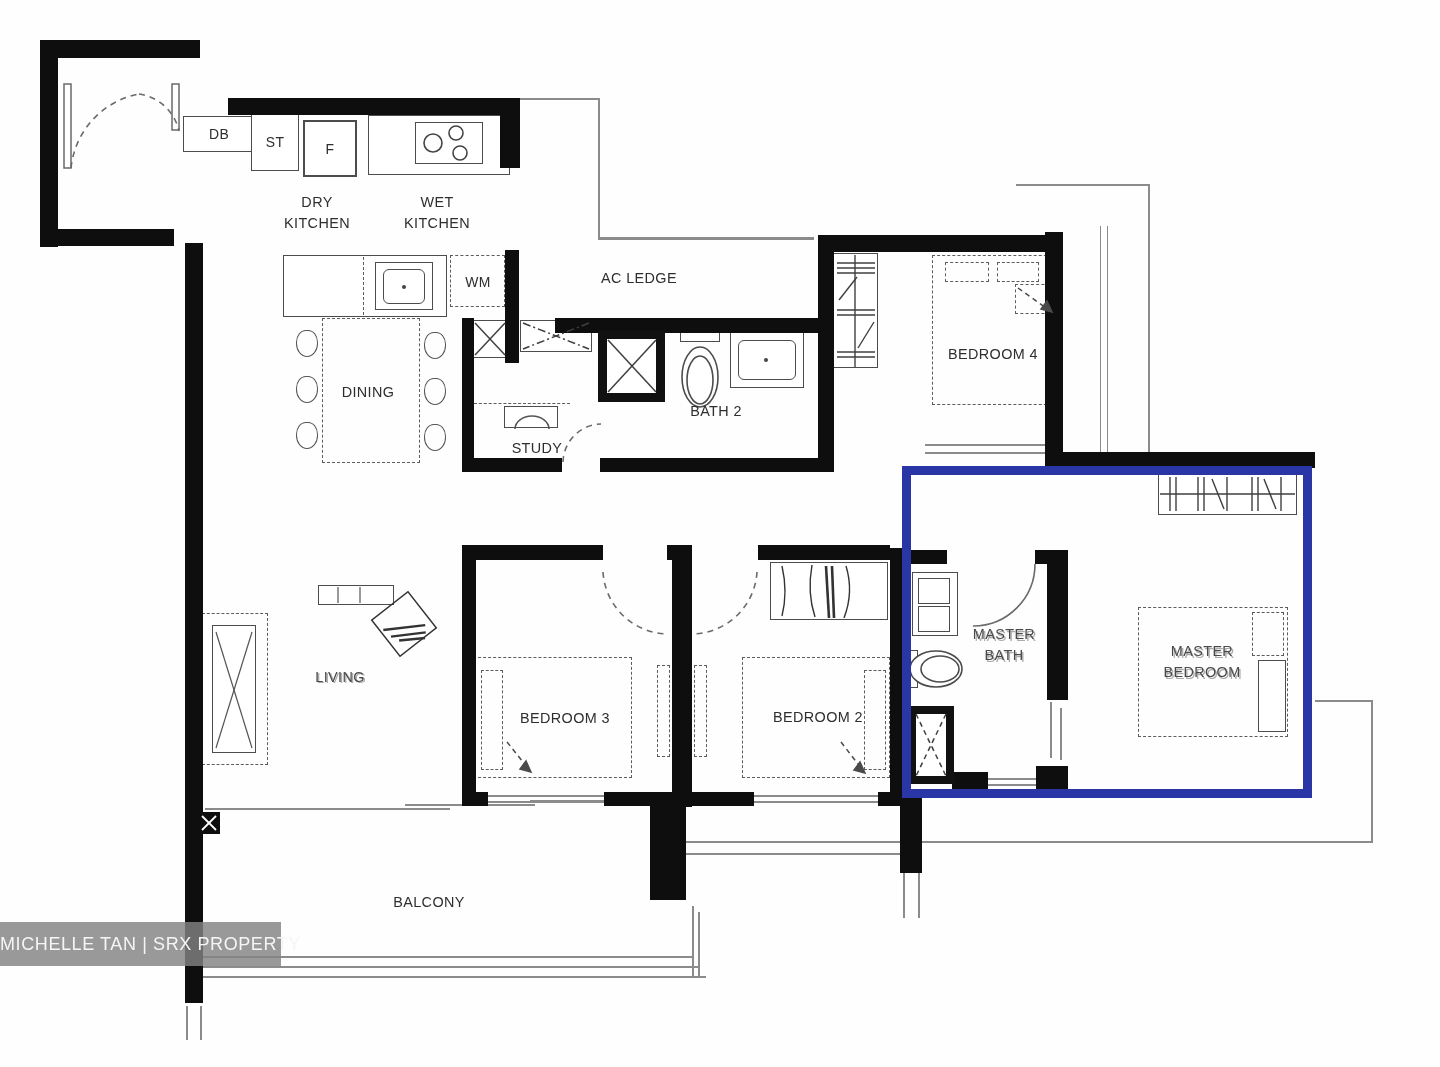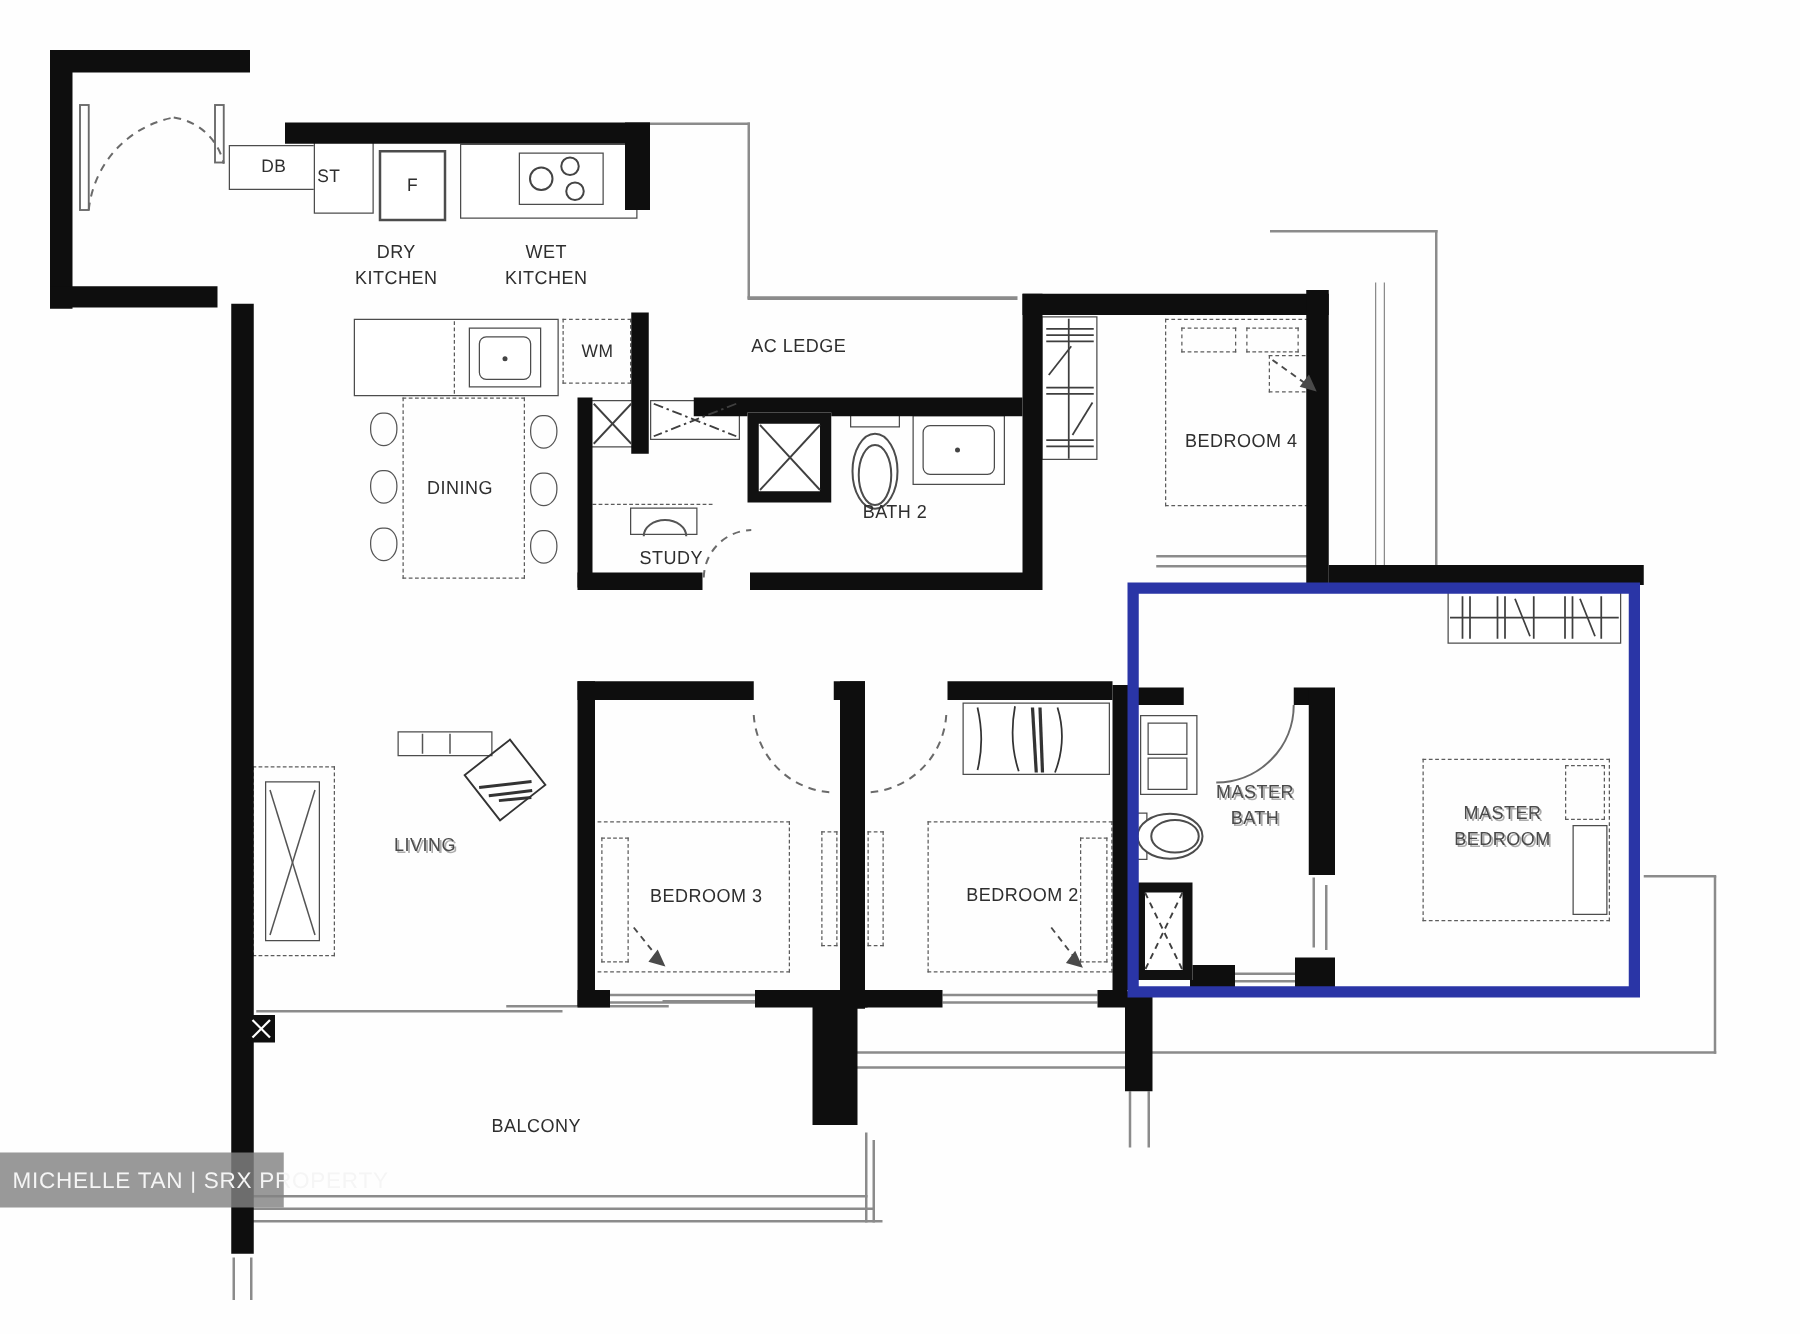--- a/index.html
+++ b/index.html
@@ -16,23 +16,23 @@
          border-radius:45% 45% 50% 50%;z-index:1;box-sizing:border-box;}
   .shaft{position:absolute;background:#fff;z-index:2;box-sizing:border-box;}
   .lbl{position:absolute;transform:translate(-50%,-50%) scaleX(.96);
        font-size:15px;line-height:1.4;color:#2e2e2e;letter-spacing:.4px;
        white-space:pre-line;text-align:center;z-index:3;}
   .lbl.small{font-size:14.5px;}
   .lbl.blur{filter:blur(.45px);color:#4a4a4a;text-shadow:1.6px 1.6px 0 rgba(90,90,90,.5);}
   #svgLayer{position:absolute;left:0;top:0;z-index:3;pointer-events:none;}
   #highlight{position:absolute;left:902px;top:466px;width:410px;height:332px;
              border:9px solid #2a35a6;box-sizing:border-box;z-index:4;}
-  #watermark{position:absolute;left:0;top:922px;width:227px;height:44px;
+  #watermark{position:absolute;left:0;top:922px;width:281px;height:44px;
              background:rgba(131,131,131,.82);color:#f5f5f5;font-size:18px;
-             line-height:44px;padding-left:10px;letter-spacing:.6px;z-index:5;
+             line-height:44px;letter-spacing:.6px;z-index:5;
              box-sizing:border-box;white-space:nowrap;}
 </style>
 </head>
 <body>
 
 <div id="plan">
 
   <div class="w" style="left:40px;top:40px;width:160px;height:18px"></div>
   <div class="w" style="left:40px;top:40px;width:18px;height:207px"></div>
   <div class="w" style="left:40px;top:229px;width:134px;height:17px"></div>
@@ -269,21 +269,21 @@
       <line x1="1018" y1="288" x2="1046" y2="308" stroke-dasharray="5,4"></line>
       <polygon points="1052,312 1041,309 1047,301"></polygon>
       <line x1="507" y1="742" x2="527" y2="767" stroke-dasharray="5,4"></line>
       <polygon points="531,772 520,769 526,761"></polygon>
       <line x1="841" y1="742" x2="861" y2="768" stroke-dasharray="5,4"></line>
       <polygon points="865,773 854,770 860,762"></polygon>
     </g>
   </svg>
 
   <div class="lbl small" style="left:219px;top:134px">DB</div>
-  <div class="lbl small" style="left:263px;top:142px">ST</div>
+  <div class="lbl small" style="left:275px;top:142px">ST</div>
   <div class="lbl small" style="left:330px;top:149px">F</div>
   <div class="lbl small" style="left:478px;top:282px">WM</div>
   <div class="lbl" style="left:317px;top:212px">DRY
 KITCHEN</div>
   <div class="lbl" style="left:437px;top:212px">WET
 KITCHEN</div>
   <div class="lbl" style="left:639px;top:277px">AC LEDGE</div>
   <div class="lbl" style="left:368px;top:391px">DINING</div>
   <div class="lbl" style="left:537px;top:447px">STUDY</div>
   <div class="lbl" style="left:716px;top:410px">BATH 2</div>

